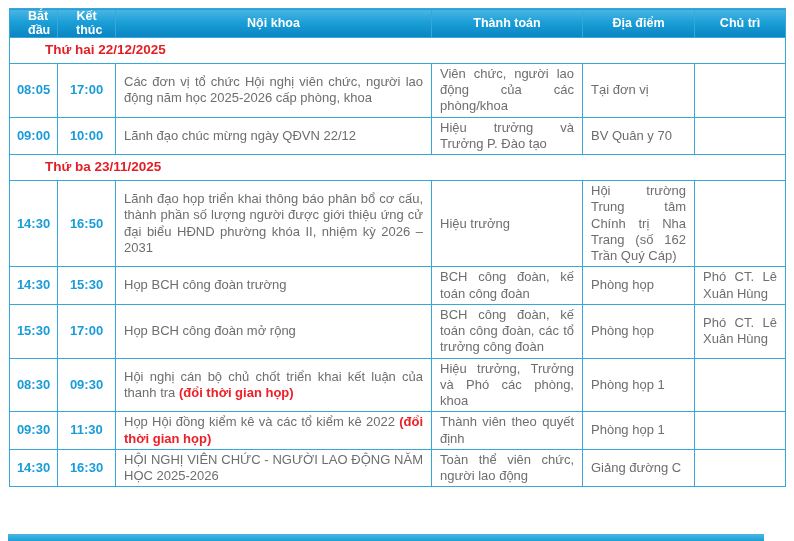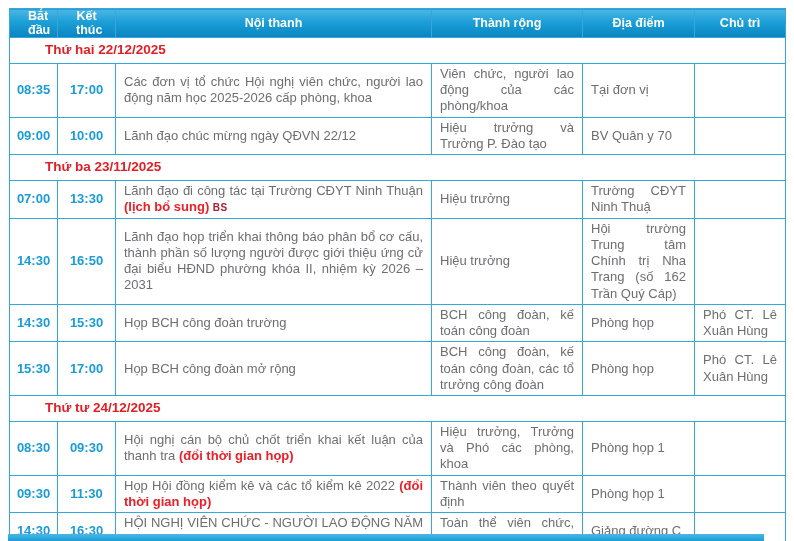--- a/index.html
+++ b/index.html
@@ -84,56 +84,48 @@
       <col class="c-end">
       <col class="c-content">
     <col class="c-participants">
       <col class="c-location">
       <col class="c-chair">
   </colgroup>
   <thead>
     <tr>
       <th>Bắt đầu</th>
       <th>Kết thúc</th>
-      <th>Nội thanh</th>
-      <th>Thành rộng</th>
+      <th>Nội khoa</th>
+      <th>Thành toán</th>
       <th>Địa điểm</th>
       <th>Chủ trì</th>
     </tr>
   </thead>
   <tbody>
       <tr class="day-row">
         <td colspan="6"><span>Thứ hai 22/12/2025</span></td>
       </tr>
       <tr class="event-row">
-        <td class="time">08:35</td>
+        <td class="time">08:05</td>
         <td class="time">17:00</td>
         <td class="jt"><span>Các đơn vị tổ chức Hội nghị viên chức, người lao động năm học 2025-2026 cấp phòng, khoa</span></td>
         <td class="jt">Viên chức, người lao động của các phòng/khoa</td>
         <td class="jt">Tại đơn vị</td>
         <td class="jt"></td>
       </tr>
       <tr class="event-row">
         <td class="time">09:00</td>
         <td class="time">10:00</td>
         <td class="jt"><span>Lãnh đạo chúc mừng ngày QĐVN 22/12</span></td>
         <td class="jt">Hiệu trưởng và Trưởng P. Đào tạo</td>
         <td class="jt">BV Quân y 70</td>
         <td class="jt"></td>
       </tr>
       <tr class="day-row">
         <td colspan="6"><span>Thứ ba 23/11/2025</span></td>
-      </tr>
-      <tr class="event-row">
-        <td class="time">07:00</td>
-        <td class="time">13:30</td>
-        <td class="jt"><span>Lãnh đạo đi công tác tại Trường CĐYT Ninh Thuận </span><span class="note">(lịch bổ sung)</span> <span class="bs">BS</span></td>
-        <td class="jt">Hiệu trưởng</td>
-        <td class="jt">Trường CĐYT Ninh Thuậ</td>
-        <td class="jt"></td>
       </tr>
       <tr class="event-row">
         <td class="time">14:30</td>
         <td class="time">16:50</td>
         <td class="jt"><span>Lãnh đạo họp triển khai thông báo phân bổ cơ cấu, thành phần số lượng người được giới thiệu ứng cử đại biểu HĐND phường khóa II, nhiệm kỳ 2026 – 2031</span></td>
         <td class="jt">Hiệu trưởng</td>
         <td class="jt">Hội trường Trung tâm Chính trị Nha Trang (số 162 Trần Quý Cáp)</td>
         <td class="jt"></td>
       </tr>
       <tr class="event-row">
@@ -144,23 +136,20 @@
         <td class="jt">Phòng họp</td>
         <td class="jt">Phó CT. Lê Xuân Hùng</td>
       </tr>
       <tr class="event-row">
         <td class="time">15:30</td>
         <td class="time">17:00</td>
         <td class="jt"><span>Họp BCH công đoàn mở rộng</span></td>
         <td class="jt">BCH công đoàn, kế toán công đoàn, các tổ trưởng công đoàn</td>
         <td class="jt">Phòng họp</td>
         <td class="jt">Phó CT. Lê Xuân Hùng</td>
-      </tr>
-      <tr class="day-row">
-        <td colspan="6"><span>Thứ tư 24/12/2025</span></td>
       </tr>
       <tr class="event-row">
         <td class="time">08:30</td>
         <td class="time">09:30</td>
         <td class="jt"><span>Hội nghị cán bộ chủ chốt triển khai kết luận của thanh tra </span><span class="note">(đổi thời gian họp)</span></td>
         <td class="jt">Hiệu trưởng, Trưởng và Phó các phòng, khoa</td>
         <td class="jt">Phòng họp 1</td>
         <td class="jt"></td>
       </tr>
       <tr class="event-row">

